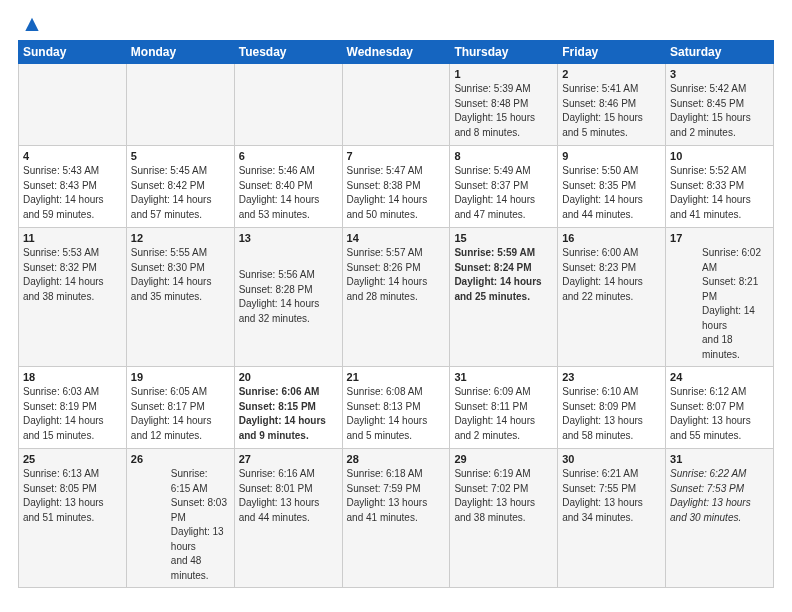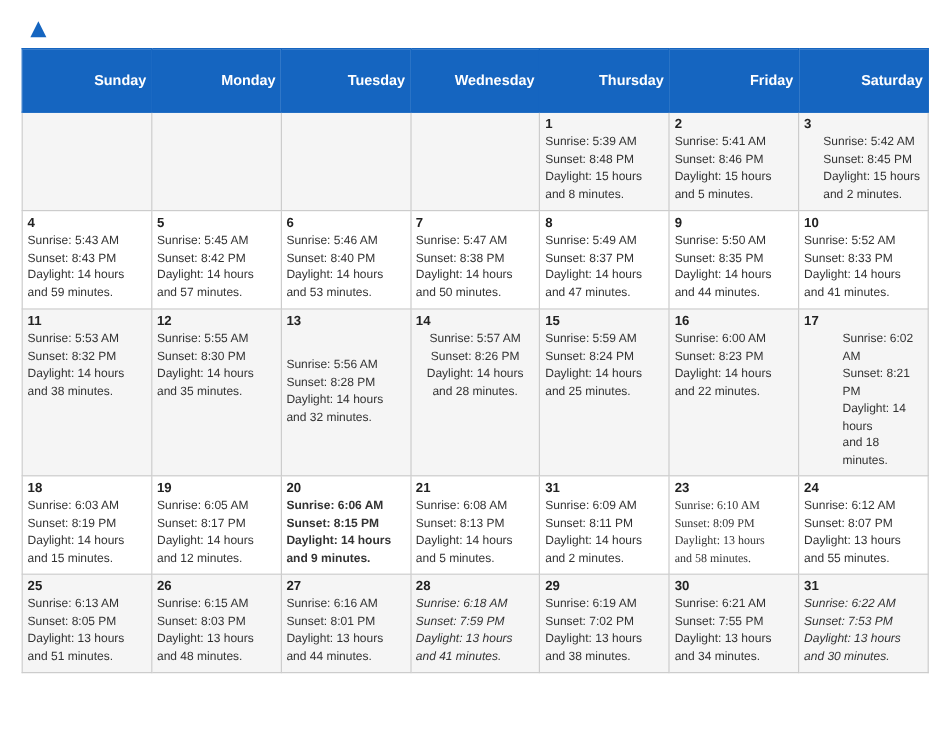--- a/index.html
+++ b/index.html
@@ -51,22 +51,22 @@
     table {
       width: 100%;
       border-collapse: collapse;
       table-layout: fixed;
     }
     thead tr th {
       background-color: #1565c0;
       color: white;
       font-size: 12px;
       font-weight: bold;
-      padding: 19px 4px;
-      text-align: right;
+      padding: 4px 4px;
+      text-align: left;
       border: 1px solid #1565c0;
     }
     tbody tr td {
       border: 1px solid #ccc;
       vertical-align: top;
       padding: 4px 4px;
       font-size: 9.5px;
       color: #222;
       height: 82px;
     }
@@ -137,21 +137,21 @@
           </td>
           <td>
             <div class="day-number">2</div>
             <div class="day-info" style="white-space: pre-line;">Sunrise: 5:41 AM
 Sunset: 8:46 PM
 Daylight: 15 hours
 and 5 minutes.</div>
           </td>
           <td>
             <div class="day-number">3</div>
-            <div class="day-info" style="white-space: pre-line; margin-left: 16px;">Sunrise: 5:42 AM
+            <div class="day-info" style="white-space: pre-line;">Sunrise: 5:42 AM
 Sunset: 8:45 PM
 Daylight: 15 hours
 and 2 minutes.</div>
           </td>
         </tr>
         <tr>
           <td>
             <div class="day-number">4</div>
             <div class="day-info" style="white-space: pre-line;">Sunrise: 5:43 AM
 Sunset: 8:43 PM
@@ -218,28 +218,28 @@
           </td>
           <td>
             <div class="day-number">13</div>
             <div class="day-info" style="white-space: pre-line; margin-top: 24px;">Sunrise: 5:56 AM
 Sunset: 8:28 PM
 Daylight: 14 hours
 and 32 minutes.</div>
           </td>
           <td>
             <div class="day-number">14</div>
-            <div class="day-info" style="white-space: pre-line; text-align: center;">Sunrise: 5:57 AM
+            <div class="day-info" style="white-space: pre-line;">Sunrise: 5:57 AM
 Sunset: 8:26 PM
 Daylight: 14 hours
 and 28 minutes.</div>
           </td>
           <td>
             <div class="day-number">15</div>
-            <div class="day-info" style="white-space: pre-line;">Sunrise: 5:59 AM
+            <div class="day-info" style="white-space: pre-line; font-weight: bold;">Sunrise: 5:59 AM
 Sunset: 8:24 PM
 Daylight: 14 hours
 and 25 minutes.</div>
           </td>
           <td>
             <div class="day-number">16</div>
             <div class="day-info" style="white-space: pre-line;">Sunrise: 6:00 AM
 Sunset: 8:23 PM
 Daylight: 14 hours
 and 22 minutes.</div>
@@ -283,21 +283,21 @@
           </td>
           <td>
             <div class="day-number">31</div>
             <div class="day-info" style="white-space: pre-line;">Sunrise: 6:09 AM
 Sunset: 8:11 PM
 Daylight: 14 hours
 and 2 minutes.</div>
           </td>
           <td>
             <div class="day-number">23</div>
-            <div class="day-info" style="white-space: pre-line; font-family: Liberation Serif, serif;">Sunrise: 6:10 AM
+            <div class="day-info" style="white-space: pre-line;">Sunrise: 6:10 AM
 Sunset: 8:09 PM
 Daylight: 13 hours
 and 58 minutes.</div>
           </td>
           <td>
             <div class="day-number">24</div>
             <div class="day-info" style="white-space: pre-line;">Sunrise: 6:12 AM
 Sunset: 8:07 PM
 Daylight: 13 hours
 and 55 minutes.</div>
@@ -306,35 +306,35 @@
         <tr>
           <td>
             <div class="day-number">25</div>
             <div class="day-info" style="white-space: pre-line;">Sunrise: 6:13 AM
 Sunset: 8:05 PM
 Daylight: 13 hours
 and 51 minutes.</div>
           </td>
           <td>
             <div class="day-number">26</div>
-            <div class="day-info" style="white-space: pre-line;">Sunrise: 6:15 AM
+            <div class="day-info" style="white-space: pre-line; margin-left: 40px;">Sunrise: 6:15 AM
 Sunset: 8:03 PM
 Daylight: 13 hours
 and 48 minutes.</div>
           </td>
           <td>
             <div class="day-number">27</div>
             <div class="day-info" style="white-space: pre-line;">Sunrise: 6:16 AM
 Sunset: 8:01 PM
 Daylight: 13 hours
 and 44 minutes.</div>
           </td>
           <td>
             <div class="day-number">28</div>
-            <div class="day-info" style="white-space: pre-line; font-style: italic;">Sunrise: 6:18 AM
+            <div class="day-info" style="white-space: pre-line;">Sunrise: 6:18 AM
 Sunset: 7:59 PM
 Daylight: 13 hours
 and 41 minutes.</div>
           </td>
           <td>
             <div class="day-number">29</div>
             <div class="day-info" style="white-space: pre-line;">Sunrise: 6:19 AM
 Sunset: 7:02 PM
 Daylight: 13 hours
 and 38 minutes.</div>

